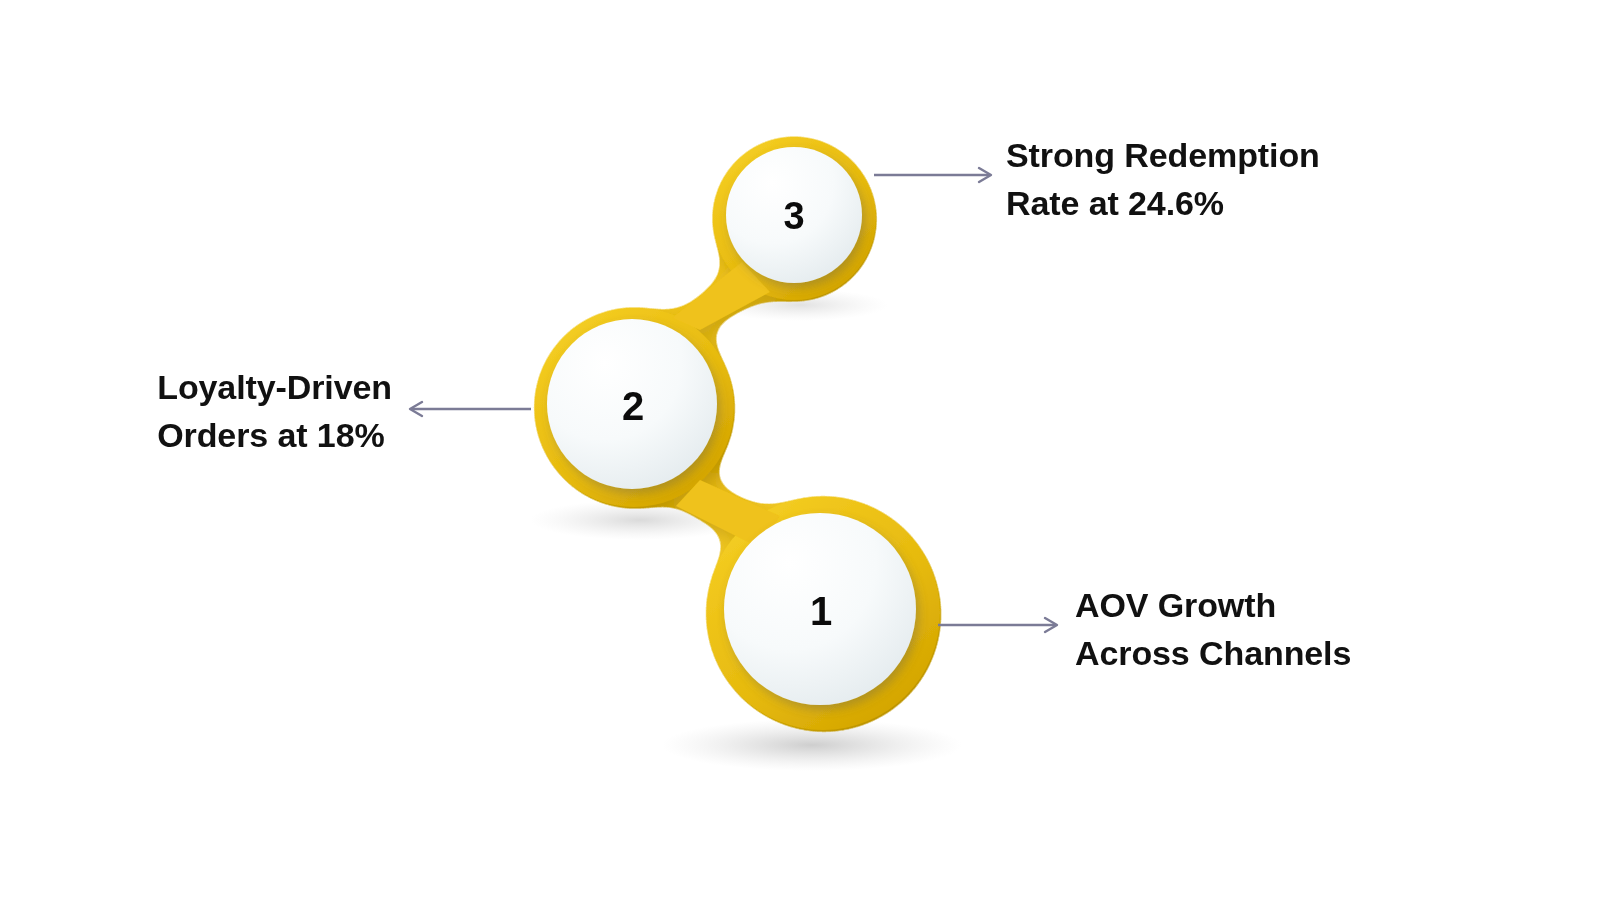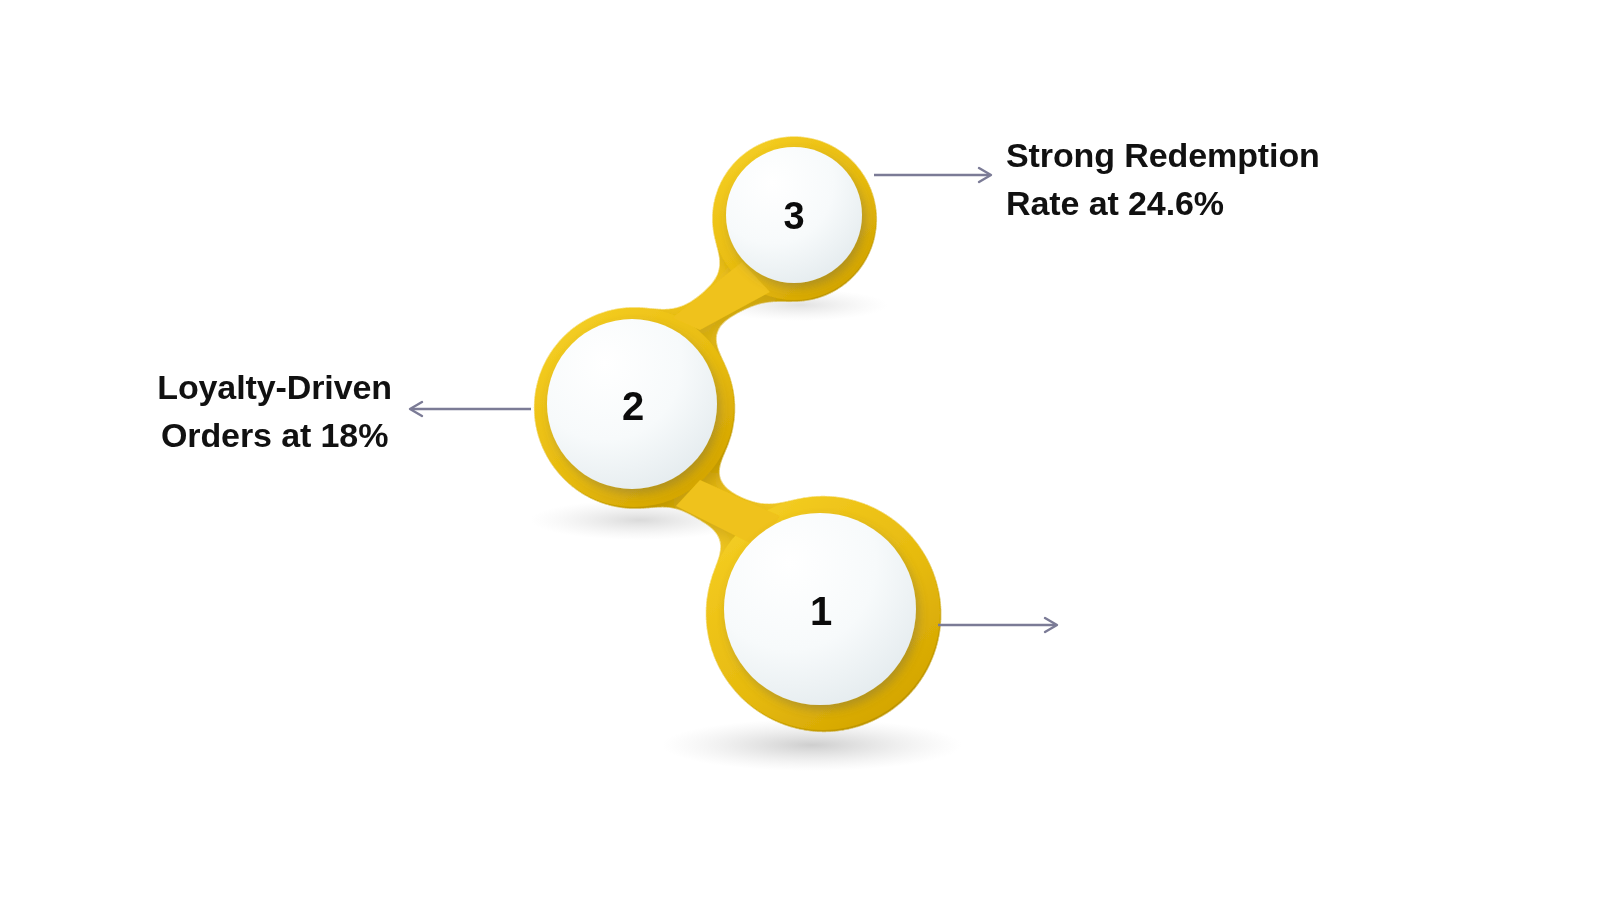--- a/index.html
+++ b/index.html
@@ -40,21 +40,21 @@
     position: absolute;
     color: #111111;
     font-family: "Liberation Sans", sans-serif;
     font-weight: bold;
     font-size: 34px;
     line-height: 1.42;
     white-space: pre-line;
     letter-spacing: -0.1px;
   }
   .callout.right { text-align: left; }
-  .callout.left  { text-align: center; }
+  .callout.left  { text-align: left; }
 </style>
 </head>
 <body>
 
 <div id="stage">
 
   <svg class="svg-layer" viewBox="0 0 1600 900">
     <defs>
       <filter id="goo" x="-30%" y="-30%" width="160%" height="160%">
         <feGaussianBlur in="SourceGraphic" stdDeviation="16" result="blur"></feGaussianBlur>
@@ -137,14 +137,16 @@
   <div class="num-label" style="left:794px; top:216px; font-size:38px;">3</div>
   <div class="num-label" style="left:633px; top:406px; font-size:40px;">2</div>
   <div class="num-label" style="left:821px; top:611px; font-size:40px;">1</div>
 
   <div class="callout right" style="left:1006px; top:131px;">Strong Redemption
 Rate at 24.6%</div>
 
   <div class="callout left" style="right:1208px; top:363px;">Loyalty-Driven
 Orders at 18%</div>
 
+  <div class="callout right" style="left:1075px; top:581px;">AOV Growth
+Across Channels</div>
 
 </div>
 
 </body></html>

